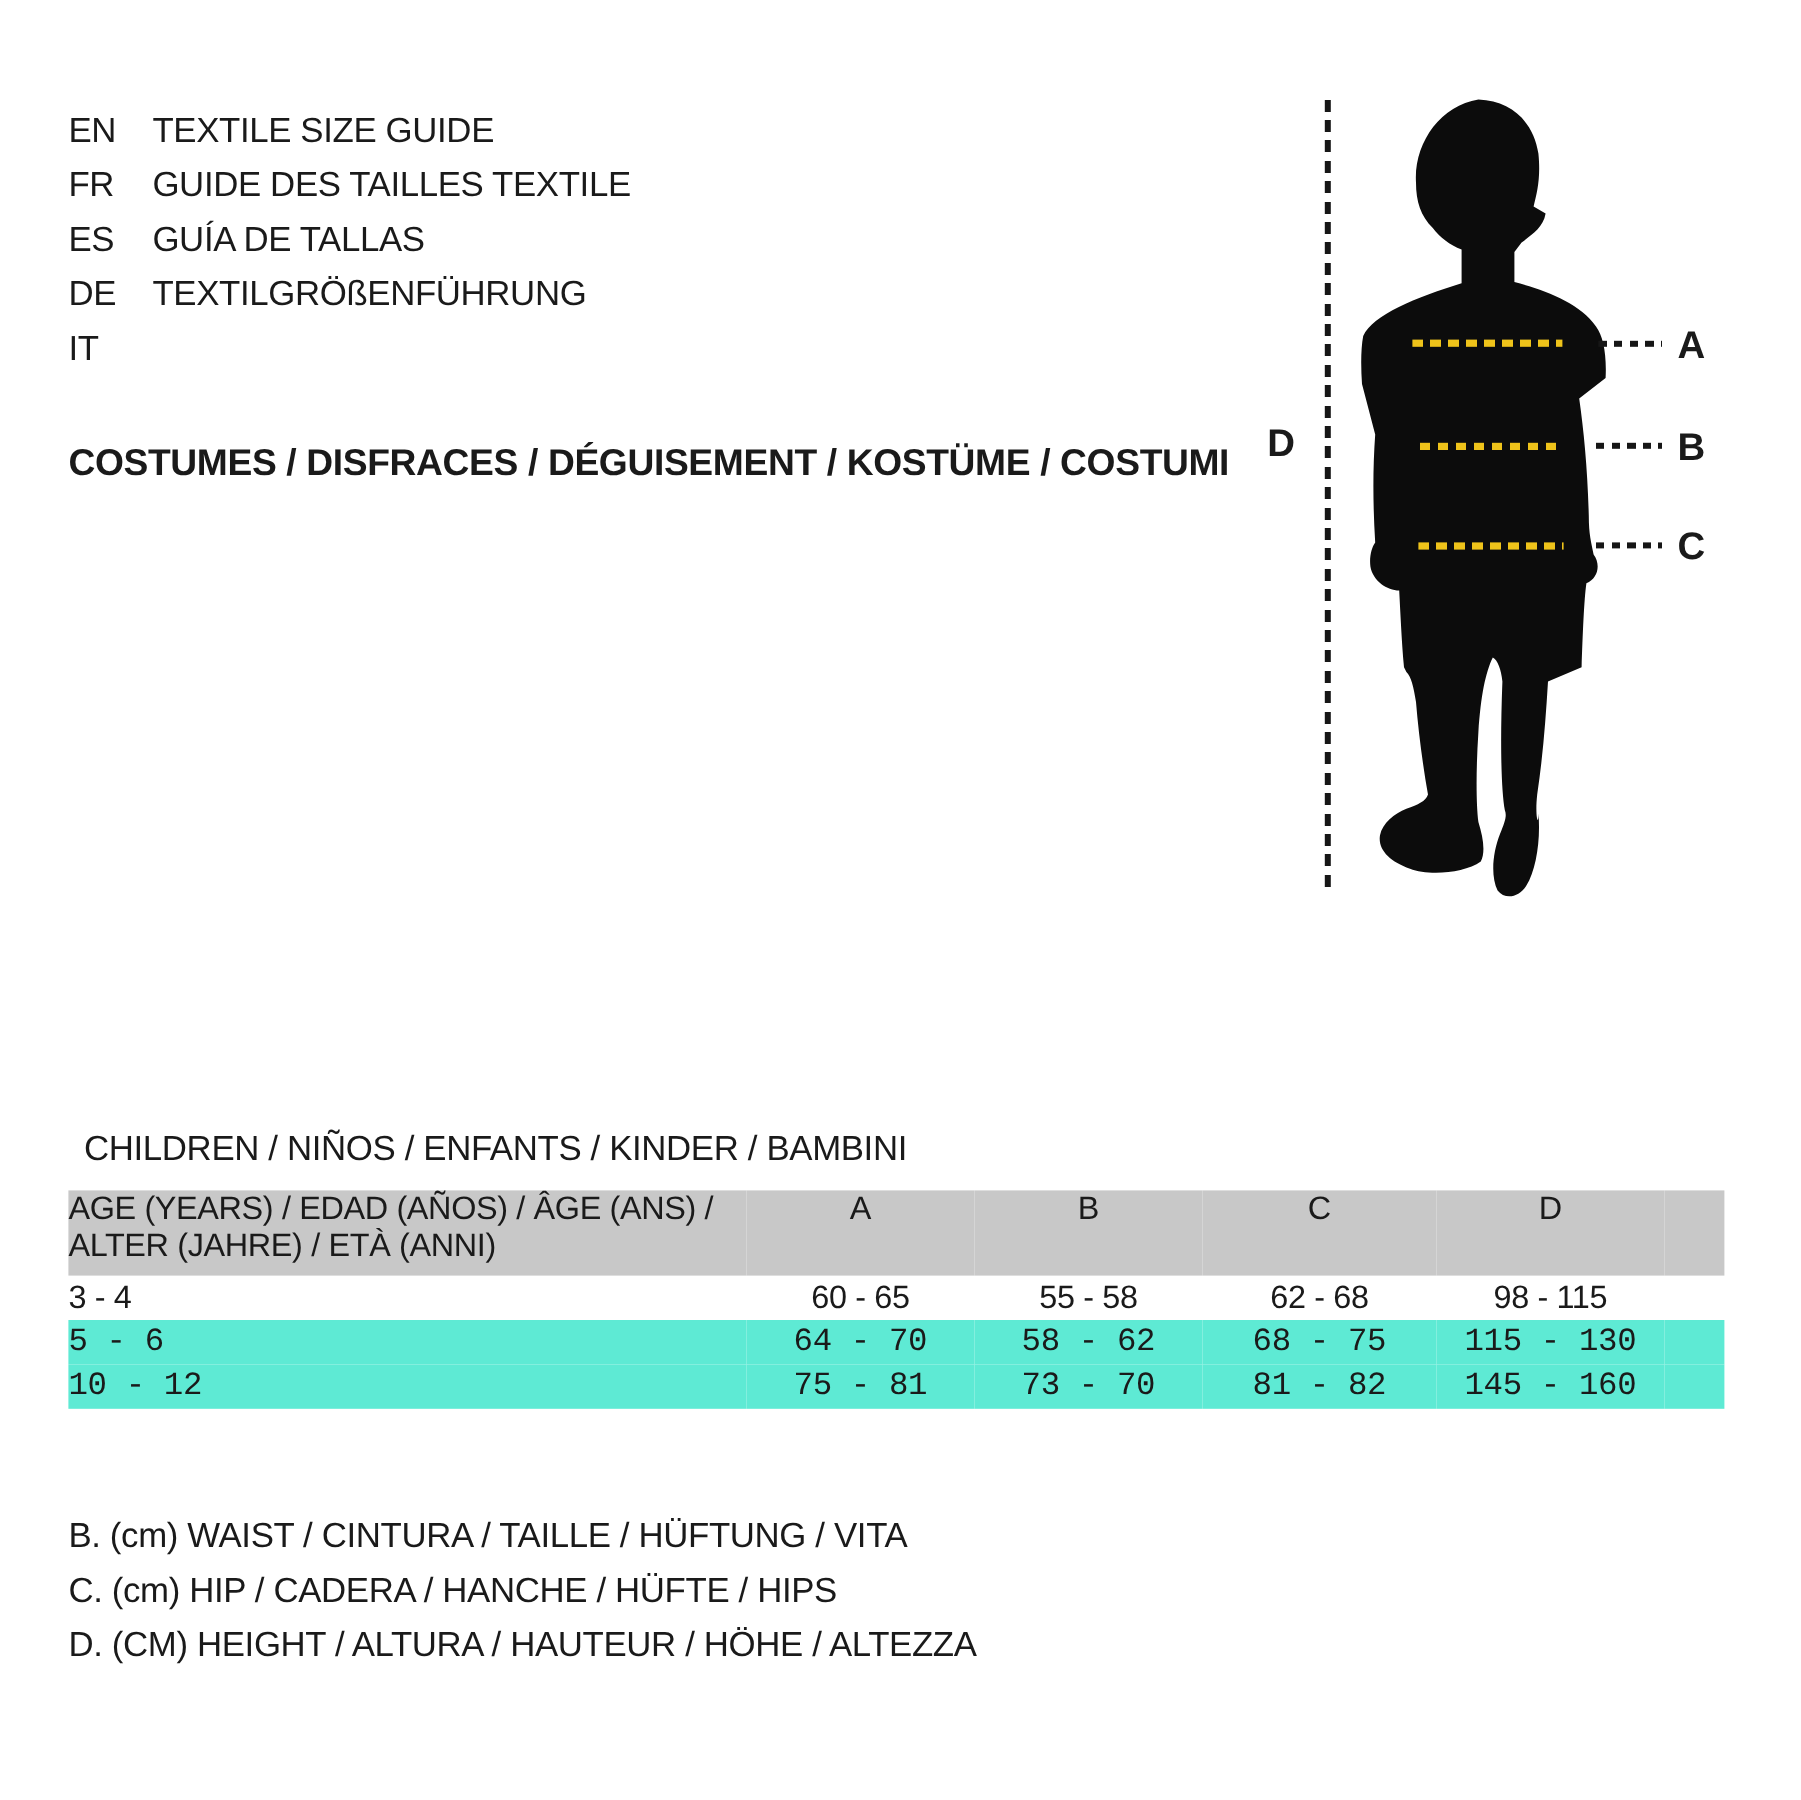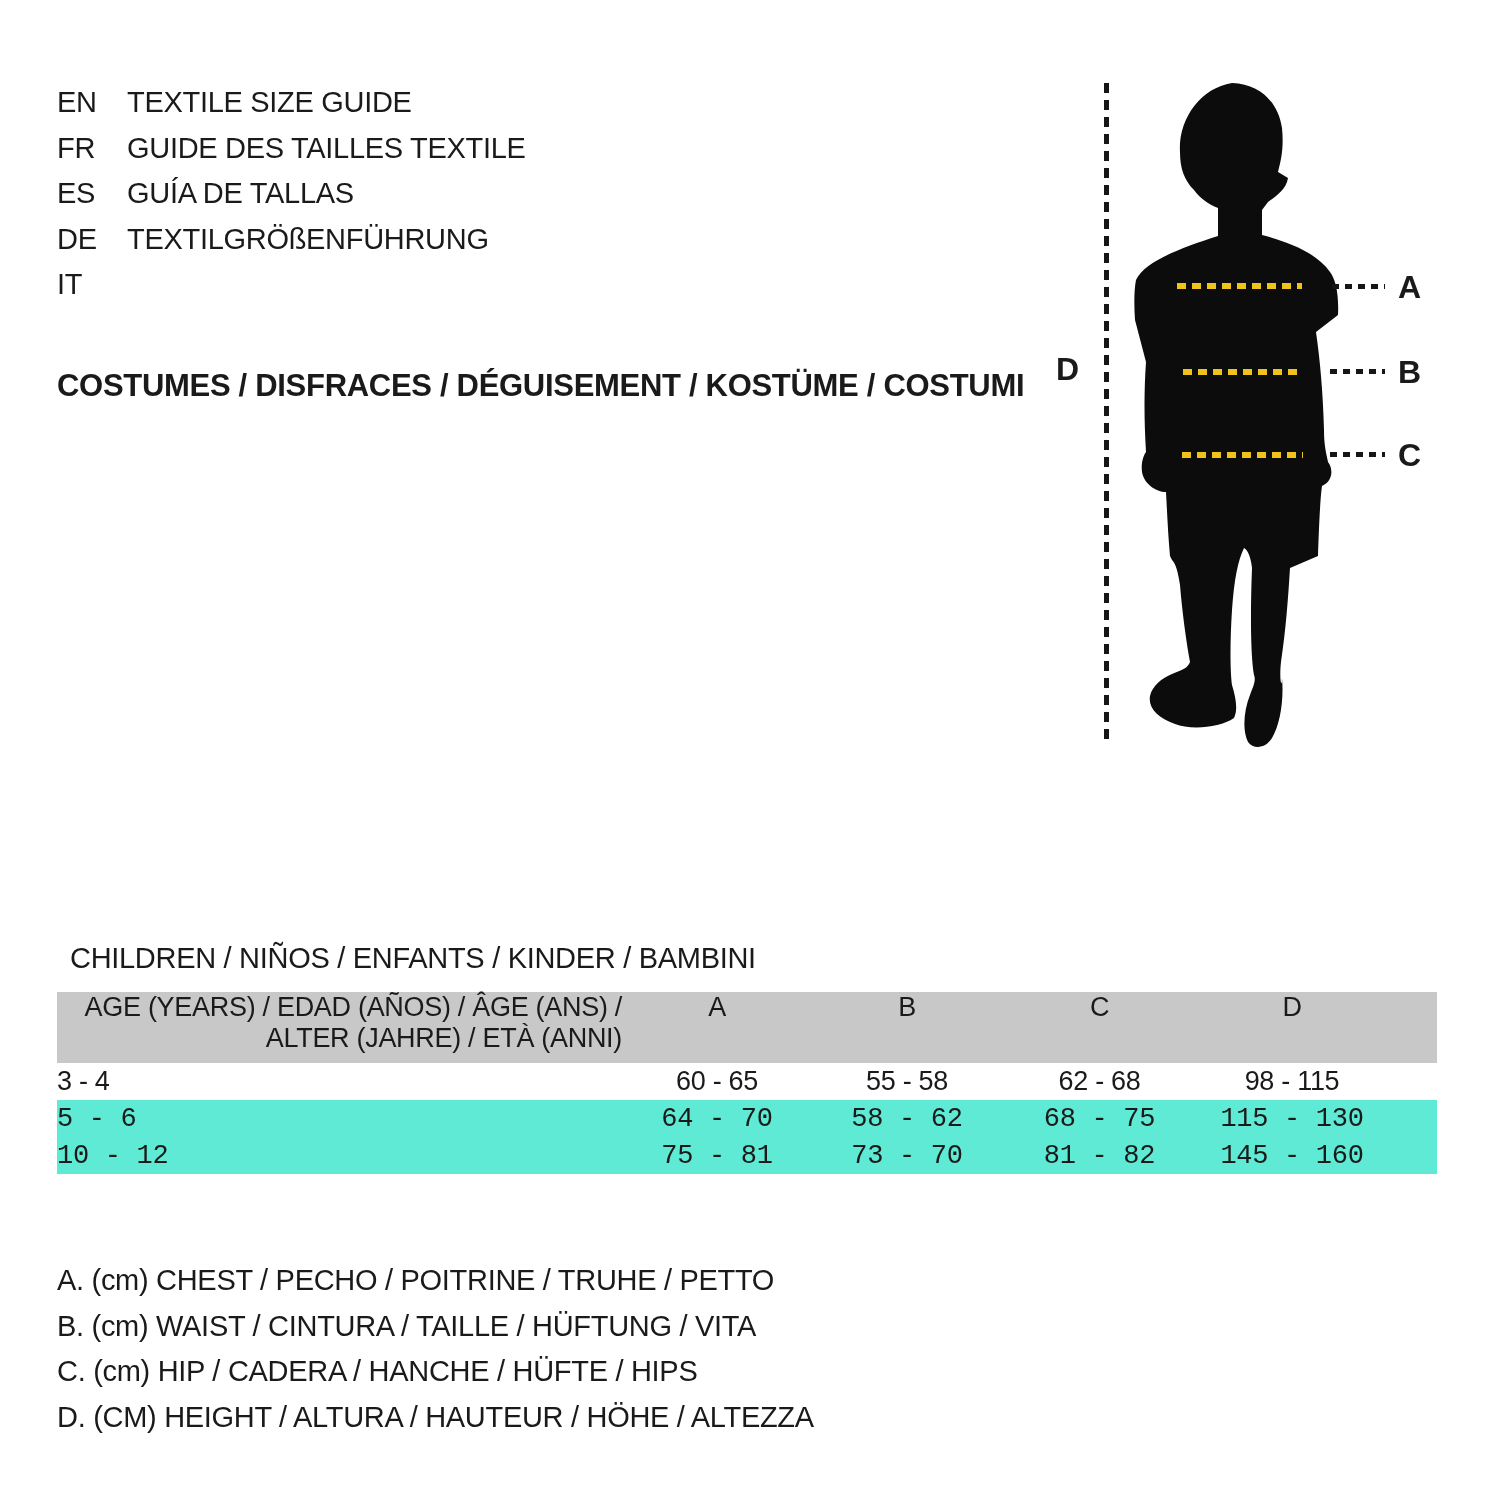--- a/index.html
+++ b/index.html
@@ -3,21 +3,21 @@
 <meta charset="utf-8">
 <style>
   html,body{margin:0;padding:0;}
   body{
     width:1501px;height:1500px;position:relative;background:#ffffff;
     font-family:"Liberation Sans", sans-serif;color:#1a1a1a;overflow:hidden;
     letter-spacing:-0.3px;
   }
   
   .lang-block{position:absolute;left:57px;top:80px;}
-  .lang-row{display:flex;height:45.5px;align-items:center;font-size:29px;}
+  .lang-row{display:flex;height:45.5px;align-items:flex-end;font-size:29px;}
   .lang-code{width:70px;flex:0 0 70px;}
   
   .costumes-title{position:absolute;left:57px;top:338px;font-size:31px;font-weight:bold;white-space:nowrap;margin-top:30px;}
   
   .v-dotted{
     position:absolute;left:1104px;top:83px;width:5px;height:659px;
     background:repeating-linear-gradient(180deg,#161616 0 10px,rgba(0,0,0,0) 10px 17px);
   }
   .fig-label{position:absolute;font-size:32px;font-weight:bold;line-height:34px;}
   .fig-label-d{left:1056px;top:352px;}
@@ -40,21 +40,21 @@
   .dot-b-b{left:1330px;top:369px;width:55px;}
   .dot-b-c{left:1330px;top:452px;width:55px;}
   
   .children-title{position:absolute;left:70px;top:942px;font-size:29px;white-space:nowrap;}
   table.size-table{
     position:absolute;left:57px;top:992px;width:1380px;
     border-collapse:collapse;table-layout:fixed;font-size:27px;
   }
   table.size-table th, table.size-table td{padding:0;font-weight:normal;}
   tr.head-row{background:#c8c8c8;height:71px;}
-  th.age-head{text-align:right;vertical-align:top;padding:5px 0 0 13px;line-height:31px;}
+  th.age-head{text-align:left;vertical-align:top;padding:5px 0 0 13px;line-height:31px;}
   th.letter-head{text-align:center;vertical-align:top;padding-top:6px;}
   tr.data-row{height:37px;}
   tr.data-row.alt{background:#5eead4;font-family:Liberation Mono, monospace;}
   td.age-cell{text-align:left;padding-left:13px;}
   td.val-cell{text-align:center;margin-top:13px;}
   
   .legend-block{position:absolute;left:57px;top:1258px;}
   .legend-row{height:45.5px;display:flex;align-items:center;font-size:29px;white-space:nowrap;}
 </style>
 </head>
@@ -193,17 +193,16 @@
       <td class="val-cell">75 - 81</td>
       <td class="val-cell">73 - 70</td>
       <td class="val-cell">81 - 82</td>
       <td class="val-cell">145 - 160</td>
       <td></td>
     </tr>
   </tbody>
 </table>
 
 <div class="legend-block">
-  <div class="legend-row">A. (cm) CHEST / PECHO / POITRINE / TRUHE / PETTO</div>
   <div class="legend-row">B. (cm) WAIST / CINTURA / TAILLE / HÜFTUNG / VITA</div>
   <div class="legend-row">C. (cm) HIP / CADERA / HANCHE / HÜFTE / HIPS</div>
   <div class="legend-row">D. (CM) HEIGHT / ALTURA / HAUTEUR / HÖHE / ALTEZZA</div>
 </div>
 
 </body></html>

